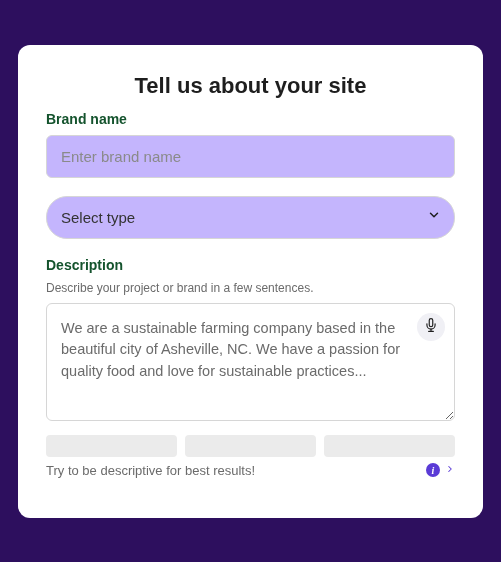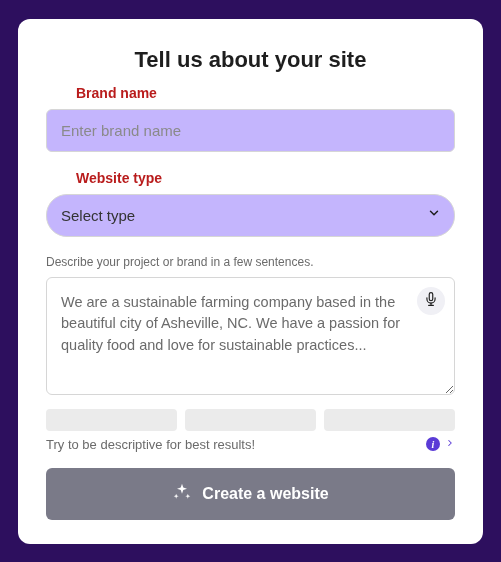--- a/index.html
+++ b/index.html
@@ -25,22 +25,21 @@
       text-align: center;
       margin-bottom: 12px;
       color: #1e1e1e;
     }
     .field { margin-bottom: 18px; }
     .label {
       display: block;
       font-size: 14px;
       font-weight: 700;
       margin-bottom: 8px;
-      color: #b91c1c;
-      margin-left: 30px;
+      color: #14532d;
     }
     .help {
       font-size: 12px;
       color: #6b6b6b;
       margin-bottom: 8px;
     }
     .input, .select {
       width: 100%;
       padding: 12px 14px;
       border: 1px solid #d6d6d6;
@@ -164,34 +163,34 @@
 <div class="card">
 
   <h1 class="title">Tell us about your site</h1>
 
   <div class="field">
     <label class="label">Brand name</label>
     <input class="input" type="text" placeholder="Enter brand name" style="">
   </div>
 
   <div class="field">
-    <label class="label">Website type</label>
     <div class="select-wrap">
       <div class="select">
         <span>Select type</span>
       </div>
       <span class="chevron">
         <svg width="14" height="14" viewBox="0 0 24 24" fill="none" stroke="currentColor" stroke-width="2.5" stroke-linecap="round" stroke-linejoin="round">
             <polyline points="6 9 12 15 18 9"></polyline>
           </svg>
       </span>
     </div>
   </div>
 
   <div class="field" style="margin-bottom:6px">
+    <label class="label">Description</label>
     <div class="help">Describe your project or brand in a few sentences.</div>
     <div class="textarea-wrap">
       <textarea class="textarea" style="">We are a sustainable farming company based in the beautiful city of Asheville, NC. We have a passion for quality food and love for sustainable practices...</textarea>
       <button class="mic-btn">
         <span>
           <svg width="14" height="14" viewBox="0 0 24 24" fill="none" stroke="#1e1e1e" stroke-width="2" stroke-linecap="round" stroke-linejoin="round">
               <path d="M12 1a3 3 0 0 0-3 3v8a3 3 0 0 0 6 0V4a3 3 0 0 0-3-3z"></path>
               <path d="M19 10v2a7 7 0 0 1-14 0v-2"></path>
               <line x1="12" y1="19" x2="12" y2="23"></line>
               <line x1="8" y1="23" x2="16" y2="23"></line>
@@ -212,22 +211,14 @@
     <a class="example-link">
       <span class="info-icon">i</span>
       <span class="chevron-right">
         <svg width="10" height="10" viewBox="0 0 24 24" fill="none" stroke="currentColor" stroke-width="2.5" stroke-linecap="round" stroke-linejoin="round">
             <polyline points="9 18 15 12 9 6"></polyline>
           </svg>
       </span>
     </a>
   </div>
 
-  <button class="cta">
-    <span>
-      <svg width="20" height="20" viewBox="0 0 24 24" fill="#fff">
-          <path d="M12 2l1.5 4.5L18 8l-4.5 1.5L12 14l-1.5-4.5L6 8l4.5-1.5L12 2zM19 14l.75 2.25L22 17l-2.25.75L19 20l-.75-2.25L16 17l2.25-.75L19 14zM5 14l.75 2.25L8 17l-2.25.75L5 20l-.75-2.25L2 17l2.25-.75L5 14z"></path>
-        </svg>
-    </span>
-    <span>Create a website</span>
-  </button>
 
 </div>
 
 </body></html>

